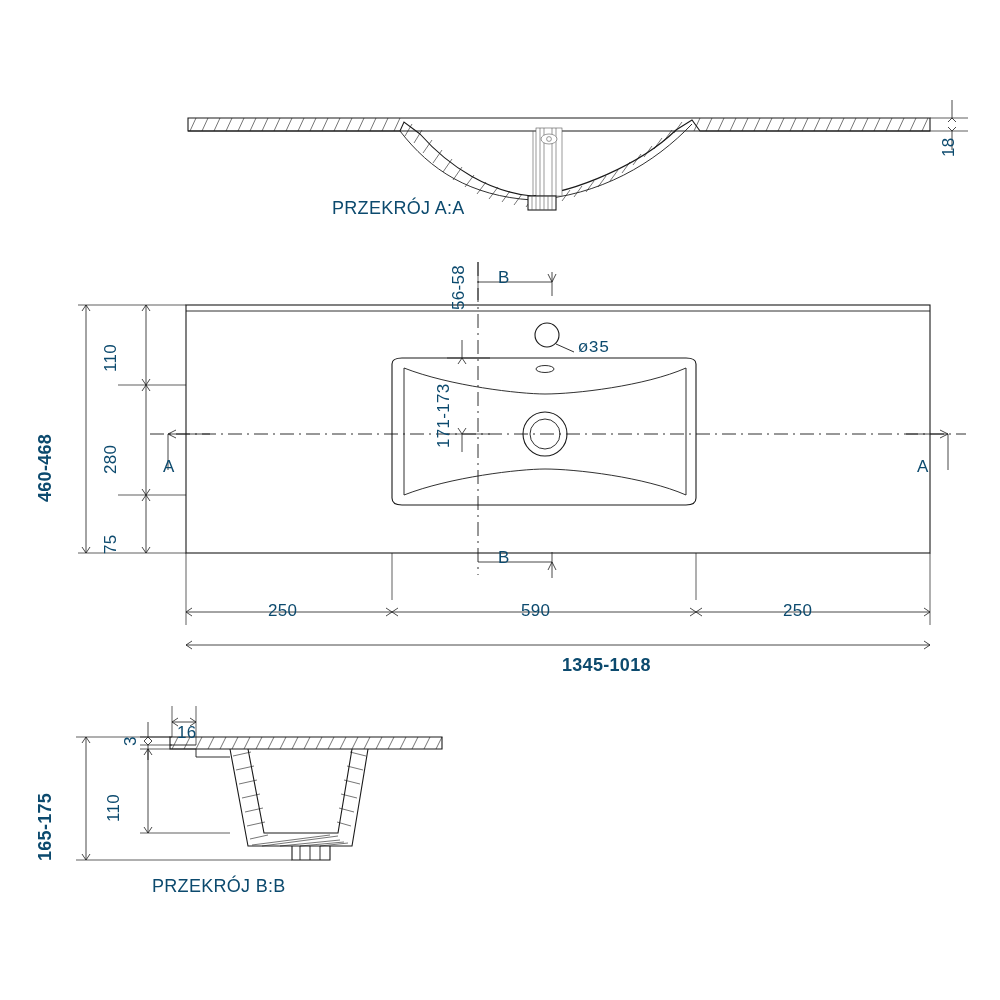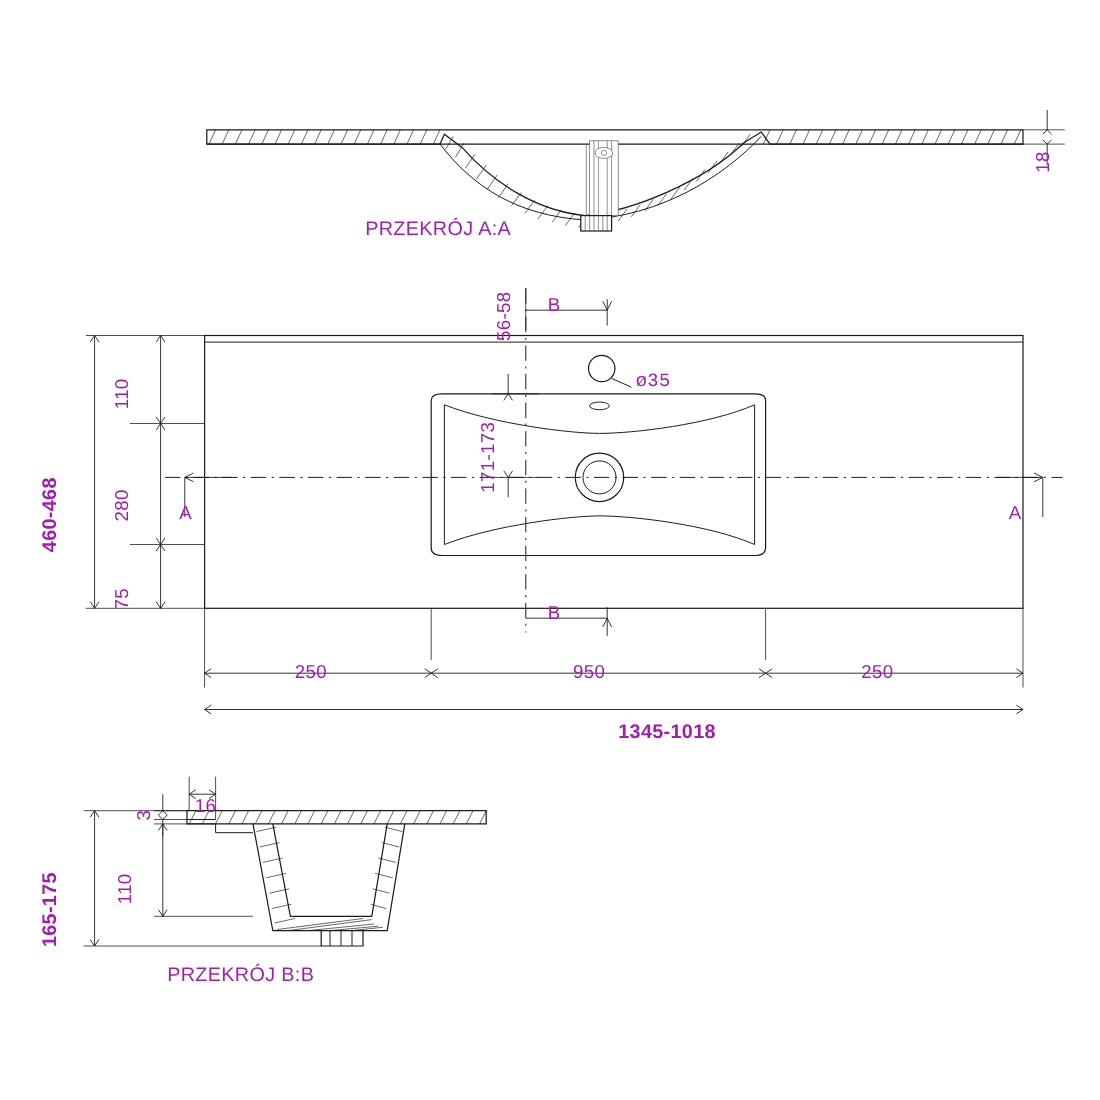--- a/index.html
+++ b/index.html
@@ -18,21 +18,21 @@
   #sheet {
     position: absolute;
     left: 0; top: 0;
     width: 1000px;
     height: 1000px;
   }
   .lbl {
     position: absolute;
     font-family: "Liberation Sans", sans-serif;
     font-size: 17px;
-    color: #a21caf;
+    color: #0c4a6e;
     white-space: nowrap;
     letter-spacing: 0.3px;
   }
   .lbl.big { font-size: 18px; }
   .rot90 { transform: rotate(-90deg); transform-origin: left bottom; }
   svg { display:block; }
   .ln { stroke:#1a1a1a; fill:none; stroke-width:1.1; }
   .ln-thin { stroke:#1a1a1a; fill:none; stroke-width:0.9; }
   .ln-hatch { stroke:#1a1a1a; fill:none; stroke-width:0.6; }
   .ln-dash { stroke:#1a1a1a; fill:none; stroke-width:0.9; stroke-dasharray: 14 5 2 5; }
@@ -309,21 +309,21 @@
     <span class="rot90" style="display:inline-block; position:absolute; left:14px; top:26px;">75</span>
   </div>
 
   <div class="lbl" style="left:440px; top:352px; width:0;">
     <span class="rot90" style="display:inline-block; position:absolute; left:14px; top:76px;">171-173</span>
   </div>
 
   <div class="lbl" style="left:578px; top:338px;font-family:Liberation Mono, monospace;">ø35</div>
 
   <div class="lbl" style="left:268px; top:601px;">250</div>
-  <div class="lbl" style="left:521px; top:601px;">950</div>
+  <div class="lbl" style="left:521px; top:601px;">590</div>
   <div class="lbl" style="left:783px; top:601px;">250</div>
 
   <div class="lbl big" style="left:562px; top:655px; font-weight:600;">1345-1018</div>
 
   <div class="lbl" style="left:127px; top:710px; width:0;">
     <span class="rot90" style="display:inline-block; position:absolute; left:14px; top:16px;">3</span>
   </div>
   <div class="lbl" style="left:177px; top:703px;margin-top:20px;">16</div>
   <div class="lbl" style="left:110px; top:768px; width:0;">
     <span class="rot90" style="display:inline-block; position:absolute; left:14px; top:34px;">110</span>

